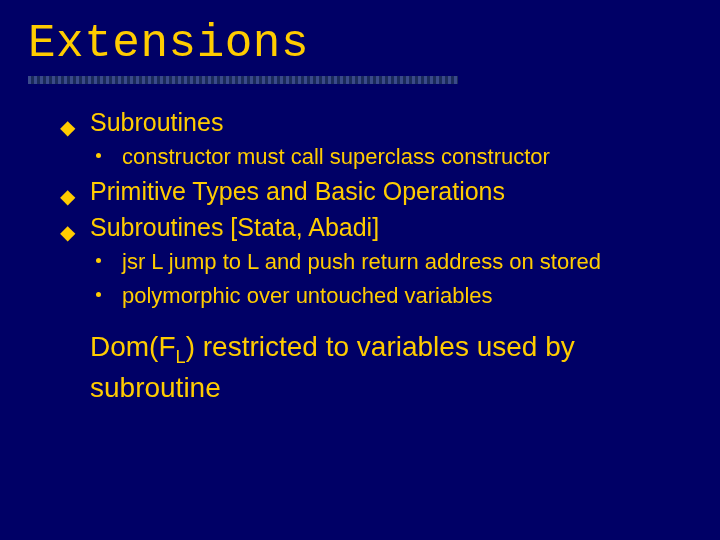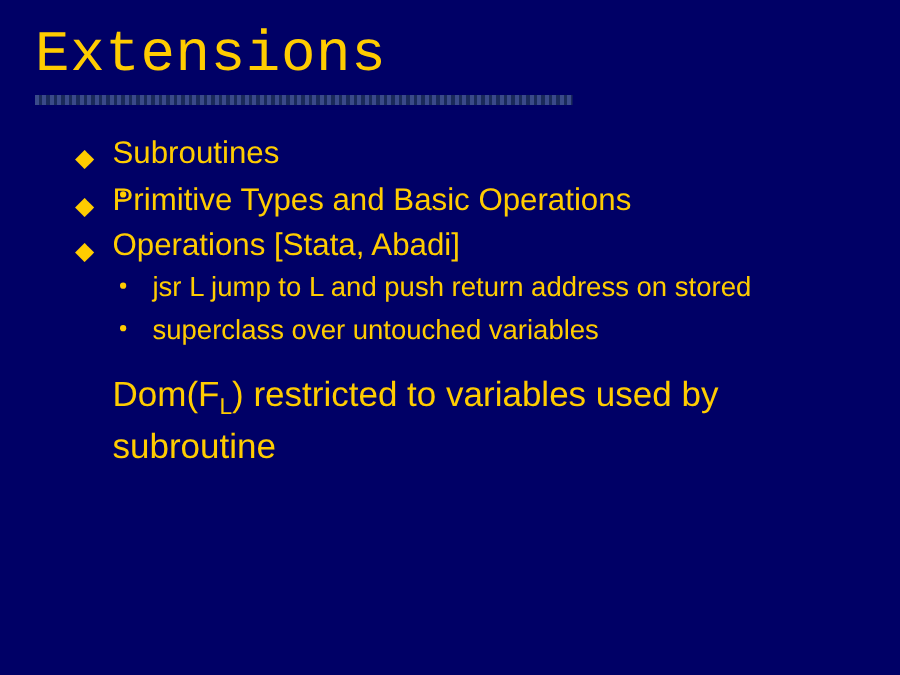--- a/index.html
+++ b/index.html
@@ -85,41 +85,42 @@
 
   <div class="content">
 
     <div class="l1">
       <span class="bullet1">◆</span>
       <span>Subroutines</span>
     </div>
 
     <div class="l2">
       <span class="bullet2"></span>
+      <span>constructor must call superclass constructor</span>
     </div>
 
     <div class="l1">
       <span class="bullet1">◆</span>
       <span>Primitive Types and Basic Operations</span>
     </div>
 
     <div class="l1">
       <span class="bullet1">◆</span>
-      <span>Operations [Stata, Abadi]</span>
+      <span>Subroutines [Stata, Abadi]</span>
     </div>
 
     <div class="l2">
       <span class="bullet2"></span>
       <span>jsr L   jump to L and push return address on stored</span>
     </div>
 
 
     <div class="l2">
       <span class="bullet2"></span>
-      <span>superclass over untouched variables</span>
+      <span>polymorphic over untouched variables</span>
     </div>
 
     <div class="footnote">
       <span>Dom(F</span><sub>L</sub><span>) restricted to variables used by subroutine</span>
     </div>
 
   </div>
 </div>
 
 </body></html>

